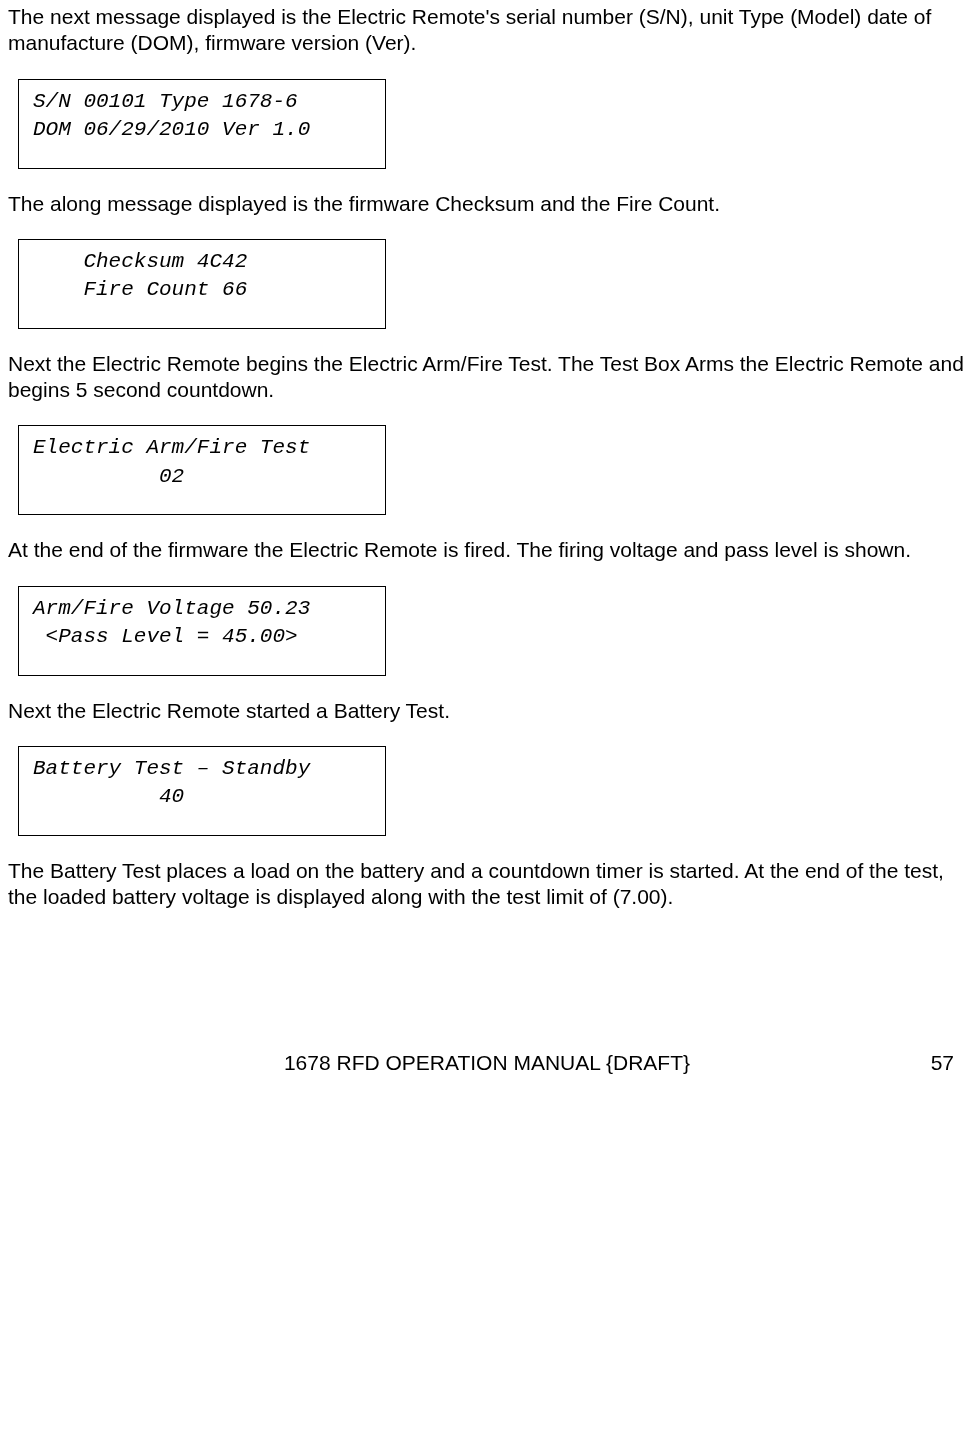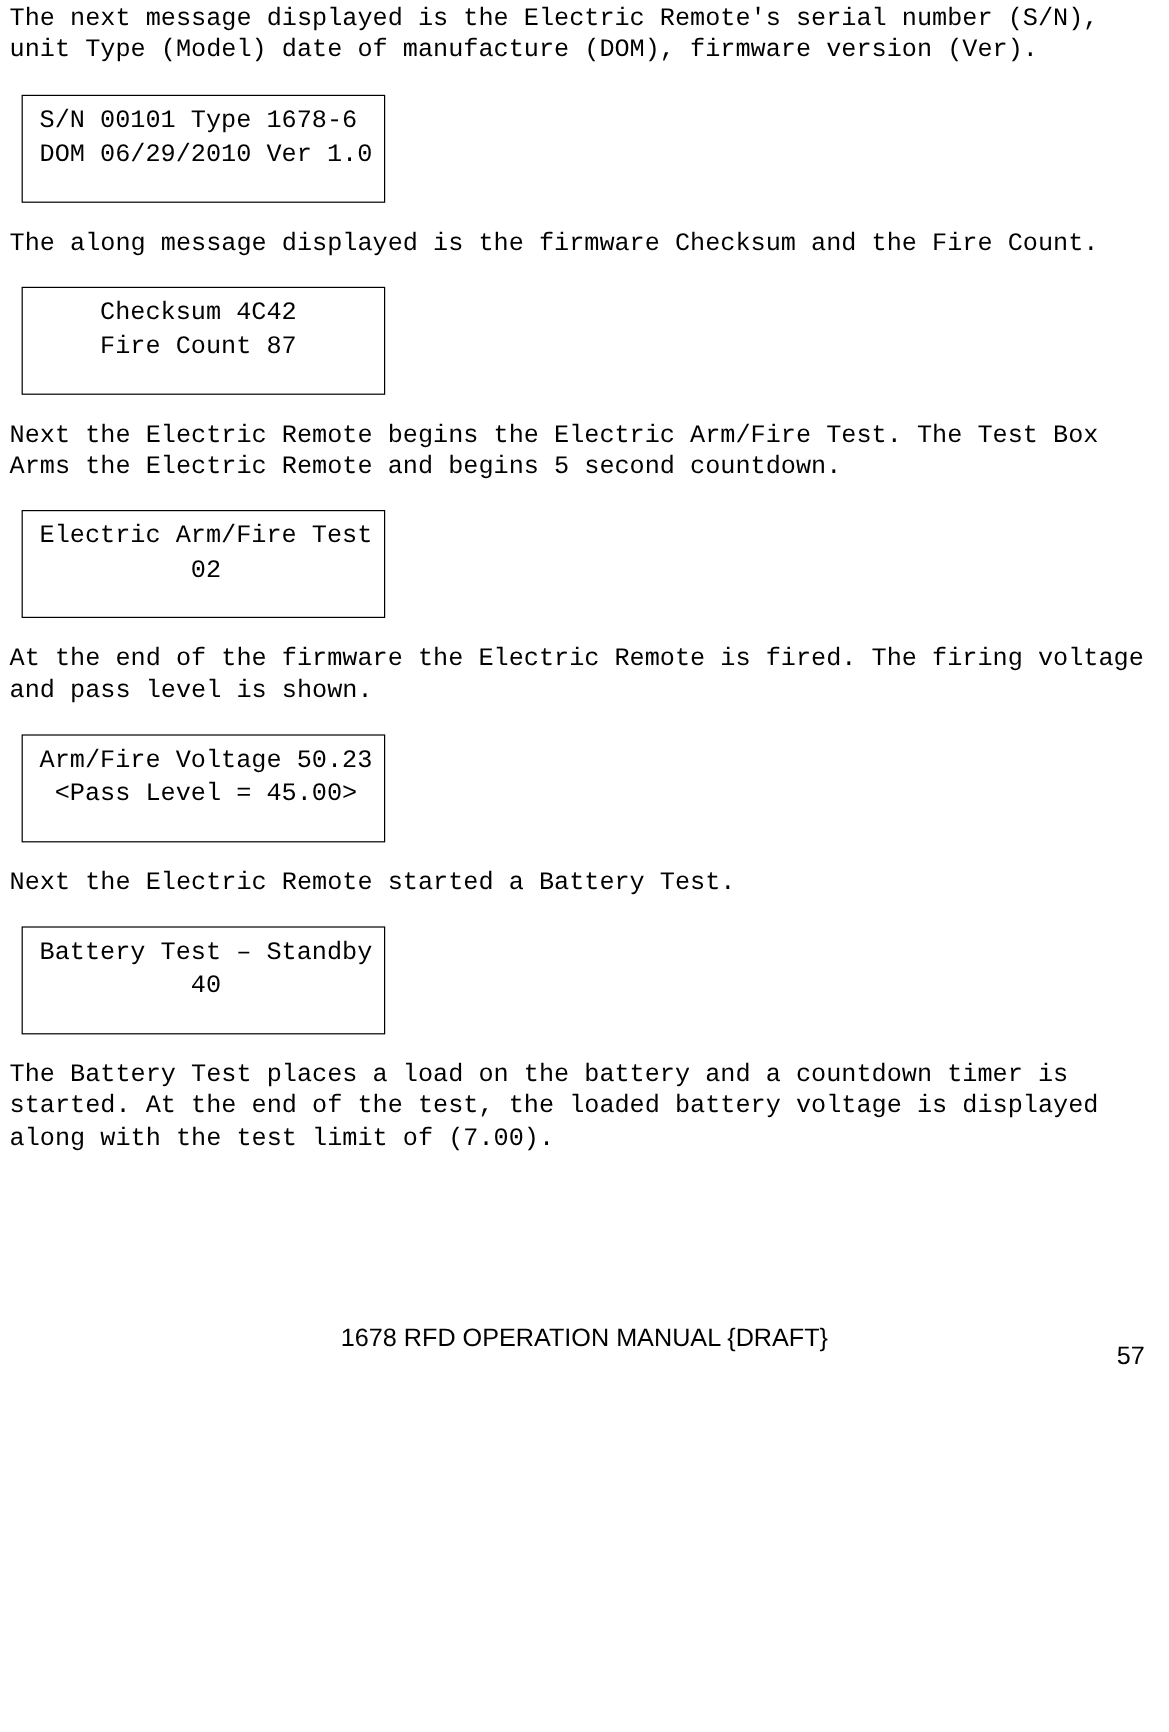--- a/index.html
+++ b/index.html
@@ -6,62 +6,61 @@
     font-family: Arial, Helvetica, sans-serif;
     font-size: 21px;
     line-height: 1.25;
     margin: 0;
     padding: 4px 8px 40px 8px;
     color: #000;
     width: 958px;
   }
   p.body {
     margin: 0 0 22px 0;
-    font-family: Liberation Mono, monospace;
   }
   .display {
     border: 1.5px solid #000;
-    width: 303px;
+    width: 368px;
     height: 90px;
     margin: 0 0 22px 10px;
     font-family: "Courier New", Courier, monospace;
     font-size: 21px;
     line-height: 1.35;
     padding: 8px 10px 0 14px;
     box-sizing: border-box;
     white-space: pre;
+    font-style: italic;
   }
   .footer {
     position: relative;
     margin-top: 140px;
     height: 30px;
   }
   .footer .center {
     position: absolute;
     left: 0; right: 0;
     text-align: center;
   }
   .footer .right {
     position: absolute;
     right: 12px;
-    margin-top: 15px;
   }
 </style>
 </head>
 <body>
 
 <p class="body">The next message displayed is the Electric Remote's serial number (S/N), unit Type (Model) date of manufacture (DOM), firmware version (Ver).</p>
 
 <div class="display">S/N 00101 Type 1678-6
 DOM 06/29/2010 Ver 1.0</div>
 
 <p class="body">The along message displayed is the firmware Checksum and the Fire Count.</p>
 
 <div class="display">    Checksum 4C42
-    Fire Count 87</div>
+    Fire Count 66</div>
 
 <p class="body"> Next the Electric Remote begins the Electric Arm/Fire Test. The Test Box Arms the Electric Remote and begins 5 second countdown.</p>
 
 <div class="display">Electric Arm/Fire Test
           02</div>
 
 <p class="body">At the end of the firmware the Electric Remote is fired. The firing voltage and pass level is shown.</p>
 
 <div class="display">Arm/Fire Voltage 50.23
  &lt;Pass Level = 45.00&gt;</div>

